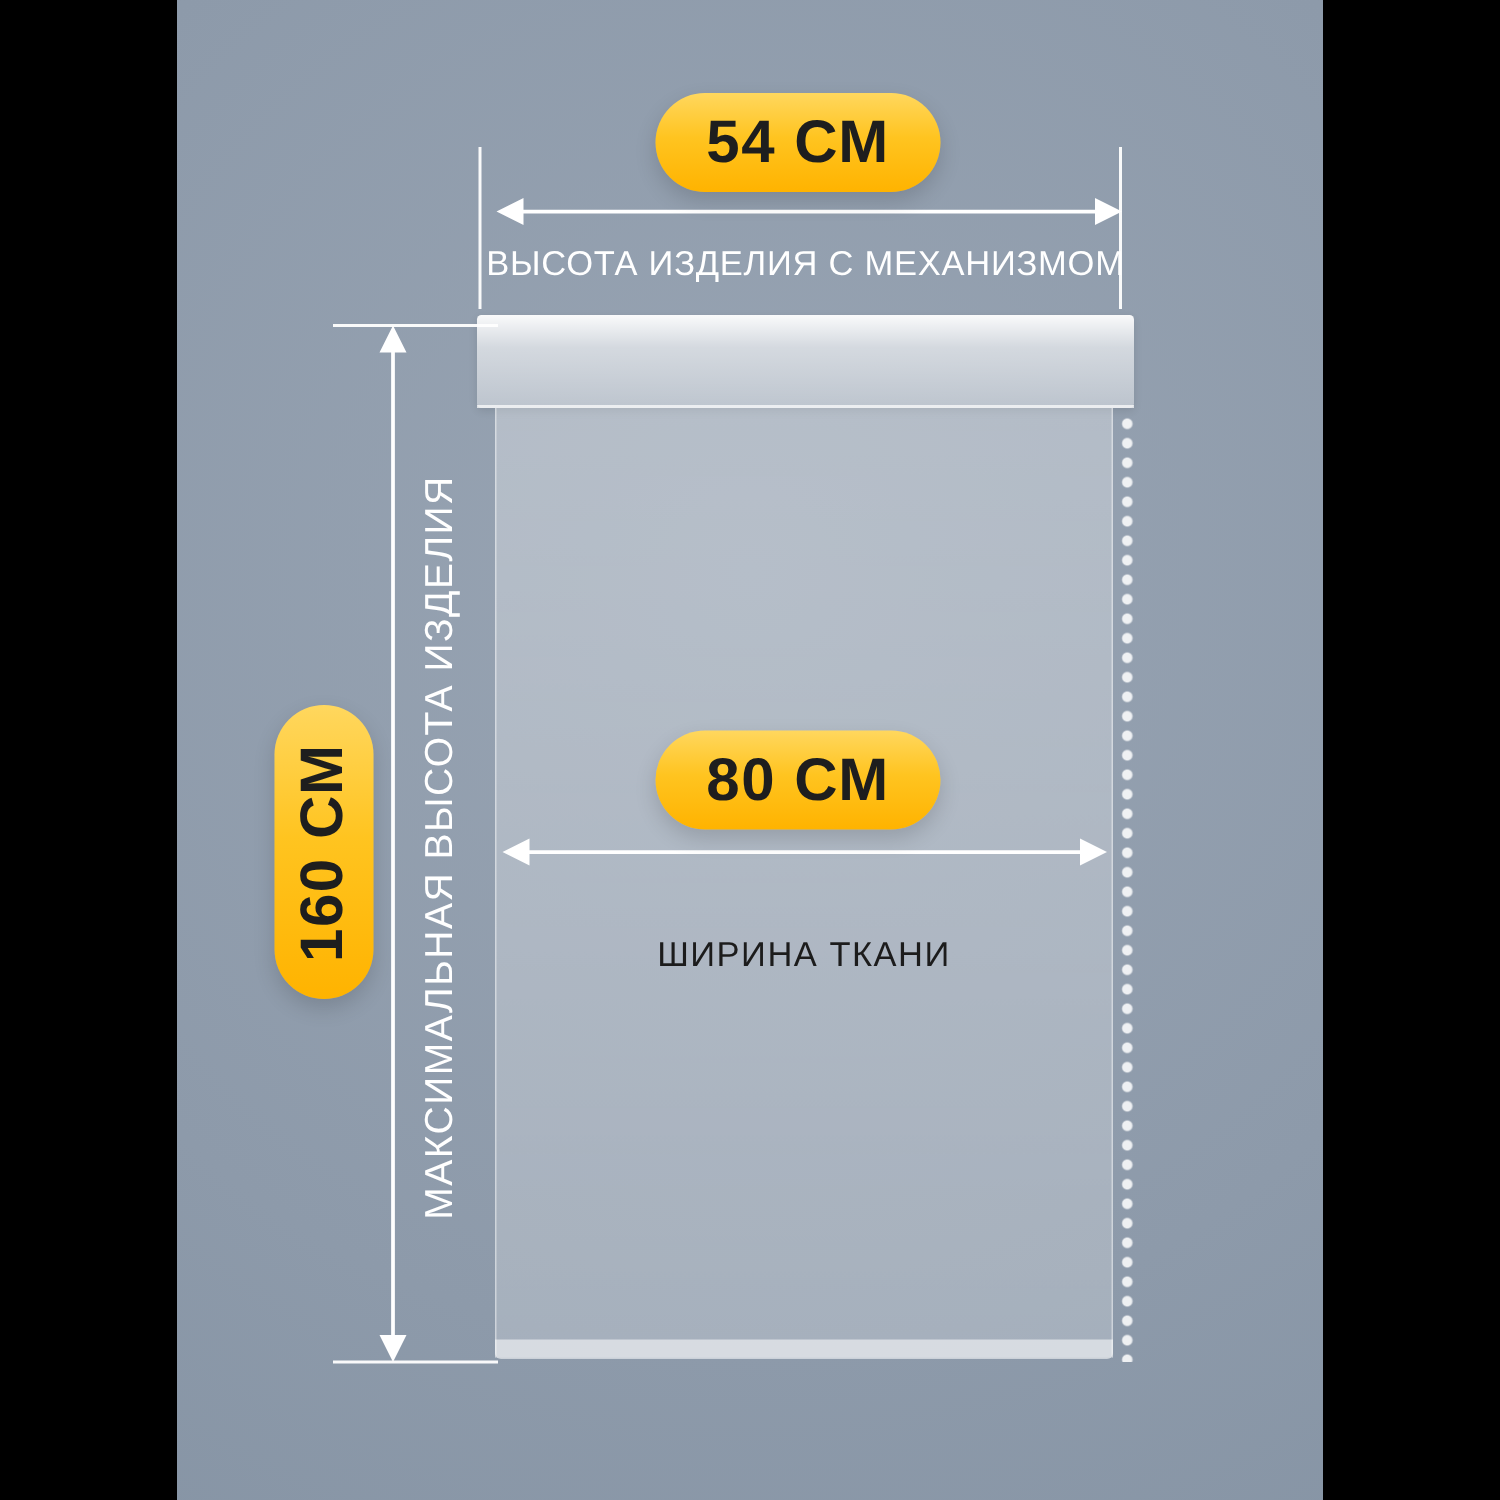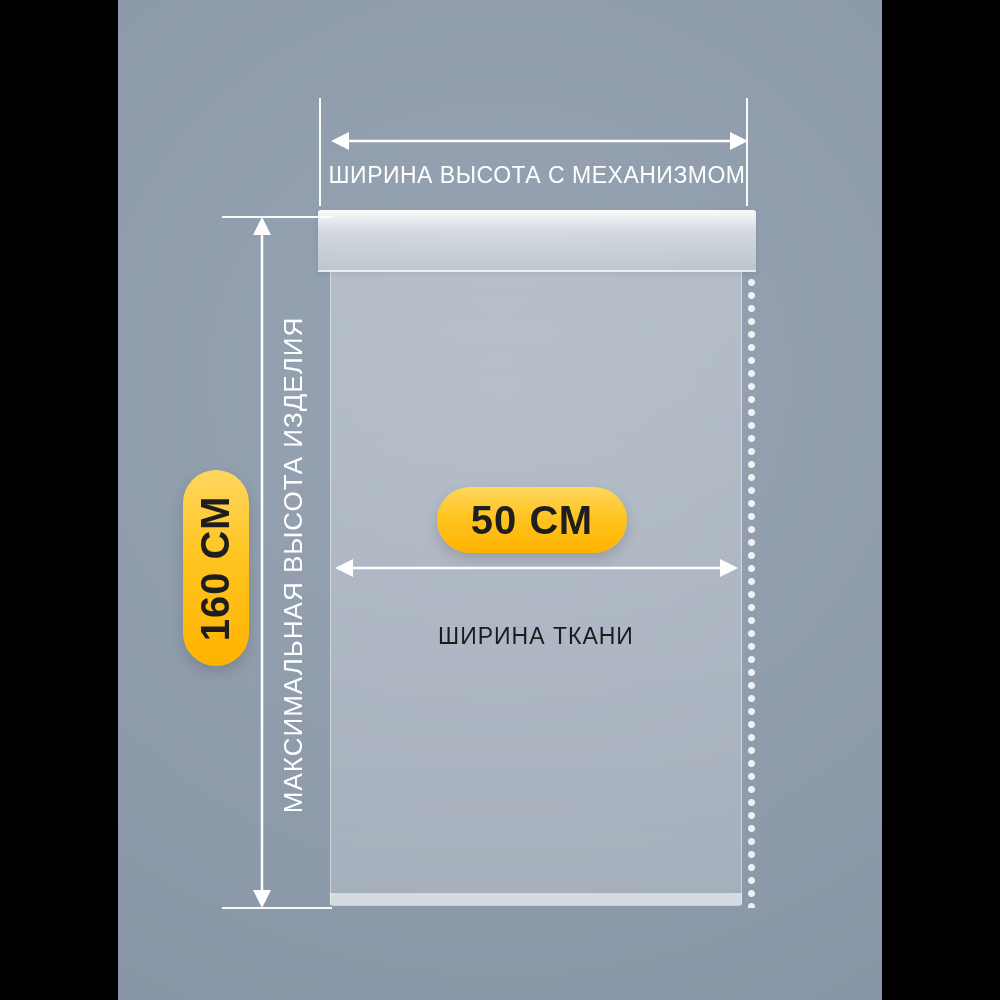--- a/index.html
+++ b/index.html
@@ -112,24 +112,27 @@
       <polygon points="262,908 253,890 271,890"></polygon>
     </g>
 
     <g fill="#ffffff">
       <line x1="351" y1="568" x2="722" y2="568" stroke="#ffffff" stroke-width="2.5"></line>
       <polygon points="335,568 353,559 353,577"></polygon>
       <polygon points="738,568 720,559 720,577"></polygon>
     </g>
   </svg>
 
-  <div class="label-top">ШИРИНА ВЫСОТА С МЕХАНИЗМОМ</div>
+  <div class="badge badge-top">
+    <span>54 СМ</span>
+  </div>
+  <div class="label-top">ВЫСОТА ИЗДЕЛИЯ С МЕХАНИЗМОМ</div>
 
   <div class="badge badge-left">
     <span>160 СМ</span>
   </div>
   <div class="label-vertical">МАКСИМАЛЬНАЯ ВЫСОТА ИЗДЕЛИЯ</div>
 
   <div class="badge badge-mid">
-    <span>50 СМ</span>
+    <span>80 СМ</span>
   </div>
   <div class="label-fabric">ШИРИНА ТКАНИ</div>
 </div>
 
 </body></html>

